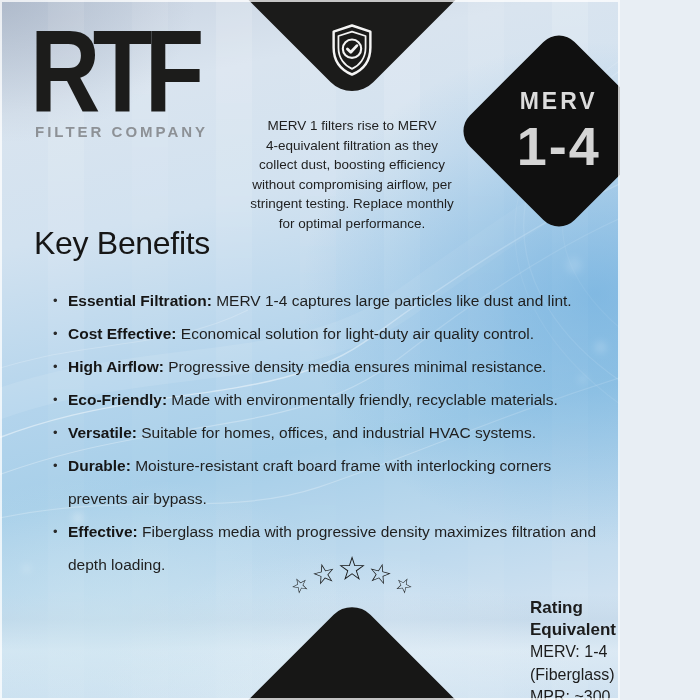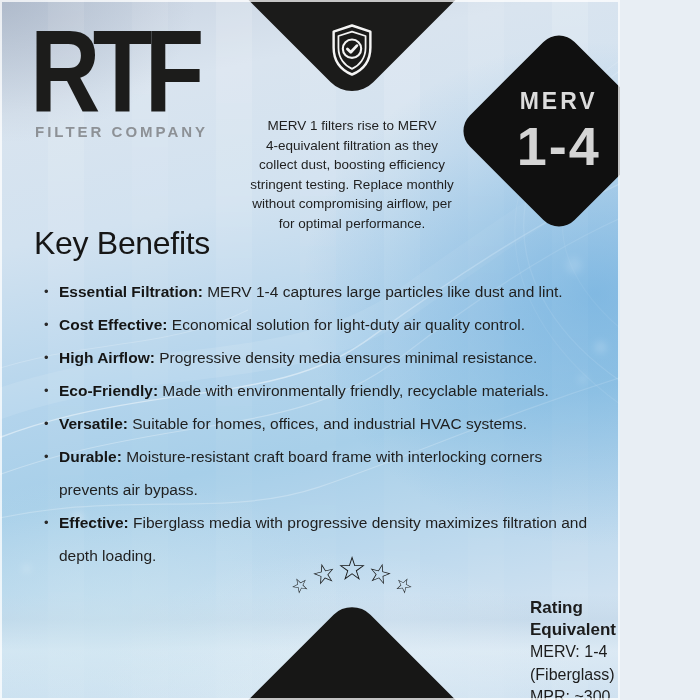--- a/index.html
+++ b/index.html
@@ -47,21 +47,21 @@
     background:#101010;border-radius:22px;transform:rotate(45deg);z-index:8;
     display:flex;align-items:center;justify-content:center;}
   .merv-inner{transform:rotate(-45deg);text-align:center;}
   .merv-label{color:#dcdcdc;font-size:23px;font-weight:bold;letter-spacing:3px;line-height:1;}
   .merv-range{color:#d5d5d5;font-size:54px;font-weight:bold;letter-spacing:2px;line-height:1;margin-top:6px;}
 
   
   .kb-heading{position:absolute;left:34px;top:226px;z-index:10;color:#161616;
     font-size:32px;font-weight:normal;letter-spacing:-.3px;line-height:1.1;}
   .benefits{position:absolute;left:36px;top:267px;width:600px;z-index:10;
-    list-style:none;margin:8px;padding:0;color:#1f1f1f;font-size:15.5px;line-height:33px;}
+    list-style:none;margin:17px;padding:0;color:#1f1f1f;font-size:15.5px;line-height:33px;}
   .benefits li{position:relative;padding-left:15px;}
   .benefits li::before{content:"•";position:absolute;left:0;top:0;font-size:13px;color:#2a2a2a;}
   .benefits b{font-weight:bold;color:#151515;}
 
   
   .star{position:absolute;z-index:12;color:#131312;line-height:1;
     font-family:"DejaVu Sans",sans-serif;font-weight:bold;}
   .star.s1{left:300px;top:575px;font-size:20px;transform:translateX(-50%) rotate(-28deg);}
   .star.s2{left:324px;top:560px;font-size:27px;transform:translateX(-50%) rotate(-14deg);}
   .star.s3{left:352px;top:552px;font-size:33px;transform:translateX(-50%);}
@@ -118,22 +118,22 @@
     <path d="M32 4 L53 11 V29 C53 45 44 55 32 60 C20 55 11 45 11 29 V11 Z" fill="none" stroke="#f4f4f4" stroke-width="2.8" stroke-linejoin="round"></path>
     <path d="M32 11 L47.5 16 V29.5 C47.5 41.5 40.5 49.8 32 53.6 C23.5 49.8 16.5 41.5 16.5 29.5 V16 Z" fill="none" stroke="#f4f4f4" stroke-width="2" stroke-linejoin="round"></path>
     <circle cx="32" cy="30.5" r="10.5" fill="none" stroke="#f4f4f4" stroke-width="2.4"></circle>
     <path d="M26.8 30.8 L30.6 34.6 L37.6 27" fill="none" stroke="#f4f4f4" stroke-width="3.2" stroke-linecap="round" stroke-linejoin="round"></path>
   </svg>
 
   <div class="intro">
     <div>MERV 1 filters rise to MERV</div>
     <div>4-equivalent filtration as they</div>
     <div>collect dust, boosting efficiency</div>
+    <div>without compromising airflow, per</div>
     <div>stringent testing. Replace monthly</div>
-    <div>without compromising airflow, per</div>
     <div>for optimal performance.</div>
   </div>
 
   <div class="merv-diamond">
     <div class="merv-inner">
       <div class="merv-label">MERV</div>
       <div class="merv-range">1-4</div>
     </div>
   </div>
 

